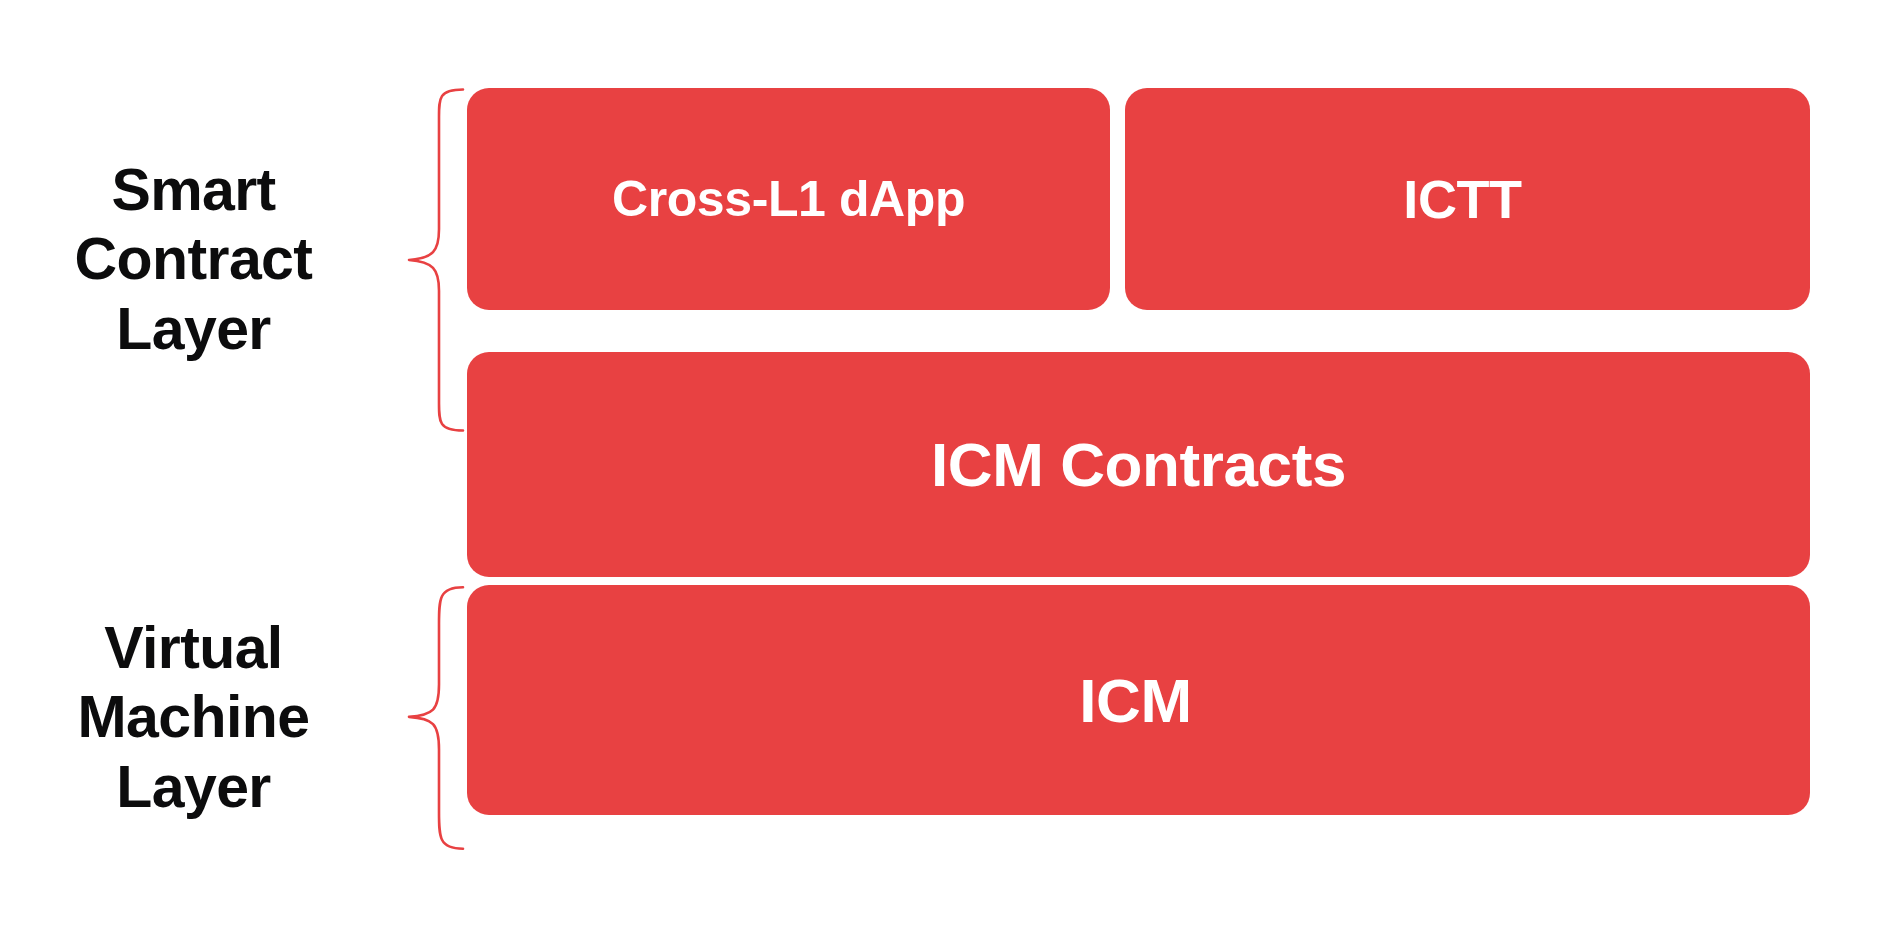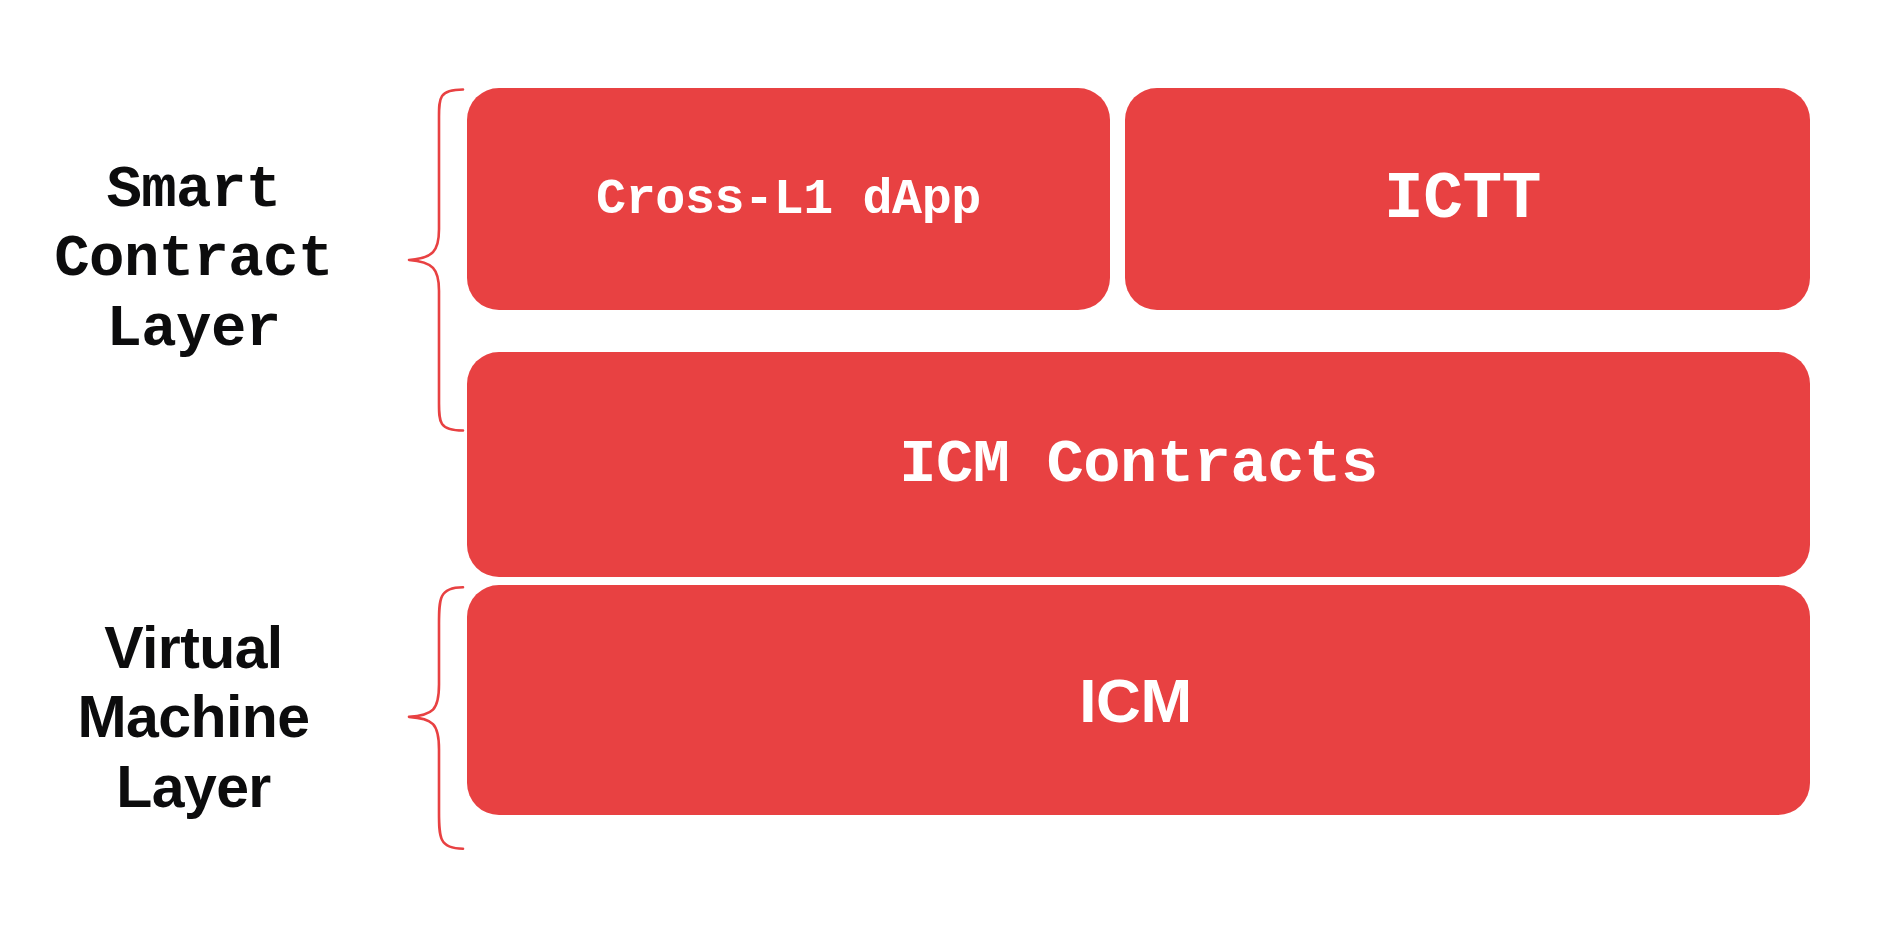--- a/index.html
+++ b/index.html
@@ -27,21 +27,20 @@
     display: flex;
     flex-direction: row;
     align-items: stretch;
   }
 
   #group-smart-contract {
     left: 0px;
     top: 88px;
     width: 1810px;
     height: 344px;
-    font-family: Liberation Mono, monospace;
   }
 
   #group-vm {
     left: 0px;
     top: 585px;
     width: 1810px;
     height: 266px;
   }
 
   
@@ -100,39 +99,39 @@
   .card-row {
     display: flex;
     flex-direction: row;
     gap: 15px;
     flex: 1 1 auto;
     min-height: 0;
   }
 
   .card {
     background: #E84142;
-    border-radius: 32px;
+    border-radius: 22px;
     display: flex;
     align-items: center;
     justify-content: center;
     color: #ffffff;
     font-weight: 700;
     letter-spacing: -0.4px;
     text-align: center;
     box-sizing: border-box;
     padding: 6px 18px;
     user-select: none;
   }
 
   .card-row-top { height: 222px; flex: 0 0 222px; }
   .card-row-mid { height: 225px; flex: 0 0 225px; margin-top: 12px; }
   .card-row-single { height: 230px; flex: 0 0 230px; }
 
   .card-cross-l1 { flex: 0 0 643px; font-size: 50px; }
-  .card-ictt     { flex: 1 1 auto;  font-size: 66px; padding-left: 8px; }
+  .card-ictt     { flex: 1 1 auto;  font-size: 54px; padding-left: 8px; }
   .card-icm-contracts { flex: 1 1 auto; font-size: 62px; }
   .card-icm      { flex: 1 1 auto;  font-size: 62px; padding-left: 12px; }
 </style>
 </head>
 <body>
 
 <div id="canvas">
 
   <div class="layer-group" id="group-smart-contract">
 

